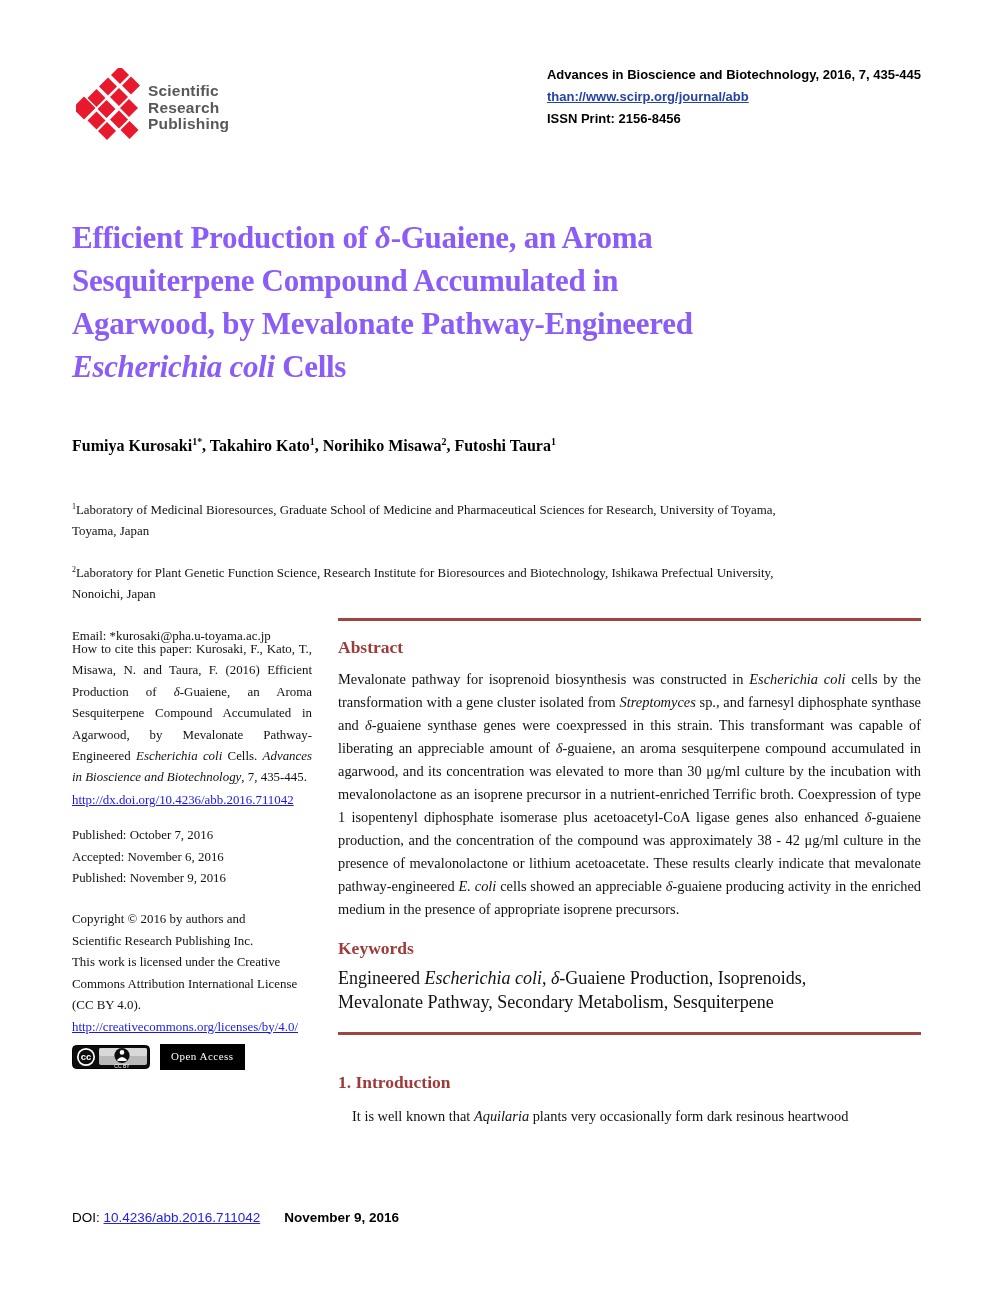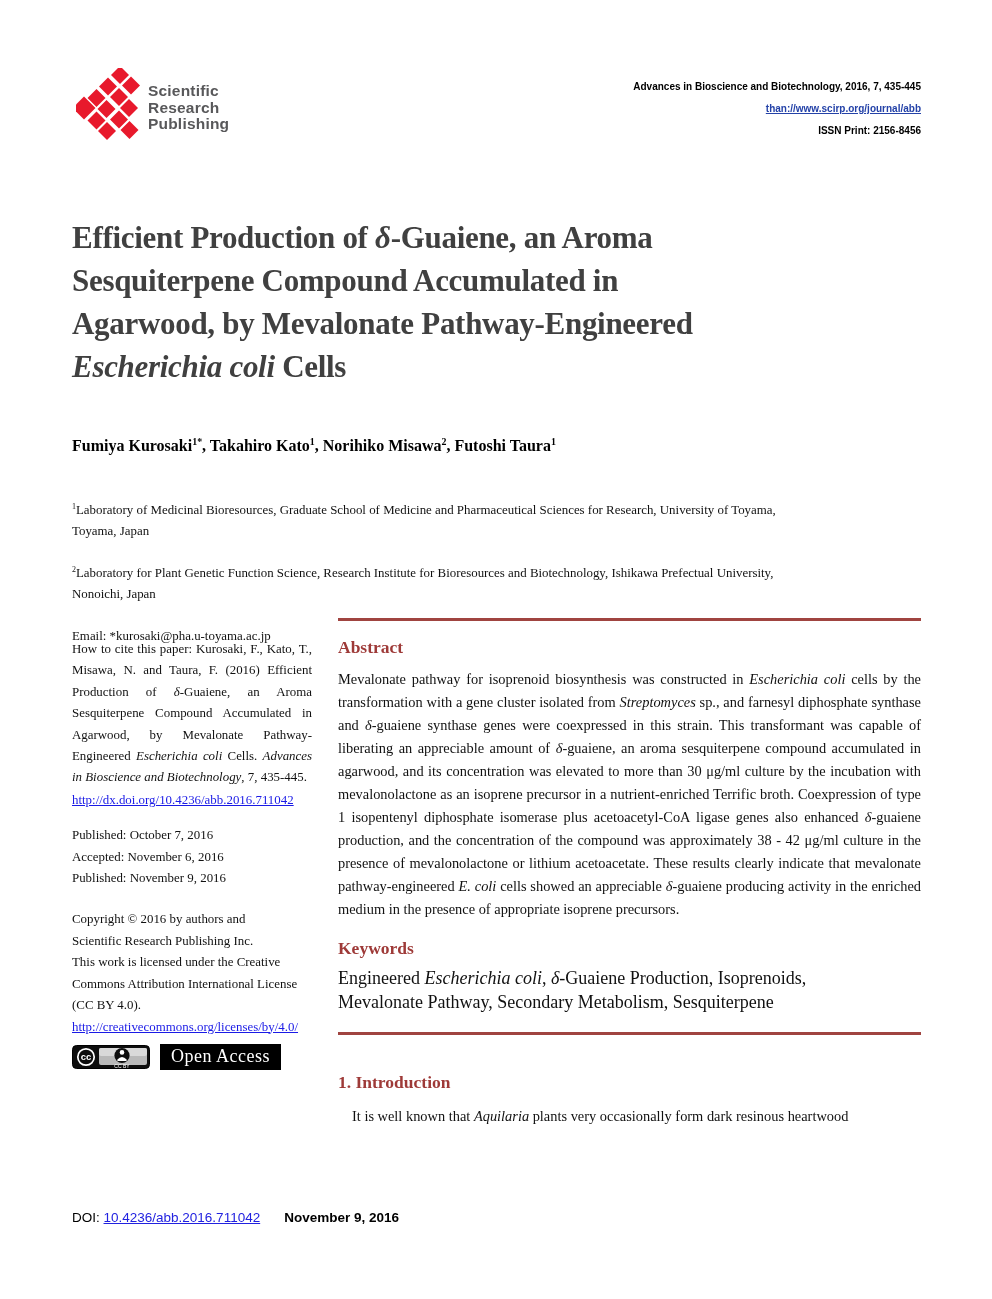--- a/index.html
+++ b/index.html
@@ -14,46 +14,46 @@
   html,body{background:#ffffff;}
   body{width:992px;height:1299px;position:relative;overflow:hidden;
        font-family:"Liberation Serif",serif;color:var(--ink);}
   .page{position:absolute;inset:0;background:#fff;}
 
   
   .logo-mark{position:absolute;left:76px;top:68px;width:70px;height:74px;}
   .logo-text{position:absolute;left:148px;top:83px;
              font-family:"Liberation Sans",sans-serif;font-weight:bold;
              font-size:15.5px;line-height:16.5px;color:var(--gray);letter-spacing:.2px;}
-  .header-meta{position:absolute;right:71px;top:76px;text-align:right;
+  .header-meta{position:absolute;right:71px;top:64px;
                font-family:"Liberation Sans",sans-serif;font-weight:bold;
-               font-size:10px;line-height:22px;color:#000;}
+               font-size:13px;line-height:22px;color:#000;}
   .header-meta .url{color:var(--hlink);text-decoration:underline;font-weight:bold;display:inline-block;}
 
   
   .title{position:absolute;left:72px;top:216px;width:830px;
-         font-size:31px;line-height:43px;font-weight:bold;color:#404040;
+         font-size:31px;line-height:43px;font-weight:bold;color:#8b5cf6;
          white-space:pre-line;letter-spacing:-0.3px;}
   .authors{position:absolute;left:72px;top:437px;width:830px;
            font-size:16px;font-weight:bold;color:#000;}
   .affils{position:absolute;left:72px;top:479px;width:850px;
           font-size:12.9px;line-height:21px;color:#111;white-space:pre-line;}
   .affils .row{margin:0;}
   sup{font-size:.62em;vertical-align:super;line-height:0;}
 
   
   .columns{position:absolute;left:72px;top:618px;width:849px;display:flex;}
   .sidebar{width:240px;margin-right:26px;font-size:12.9px;line-height:21.4px;color:#111;}
   .sidebar .cite{padding-top:21px;text-align:justify;}
   .sidebar .cite-link{display:block;margin-top:1px;}
   .meta-dates{margin-top:14px;}
   .copyright{margin-top:20px;white-space:pre-line;}
   .badges{margin-top:6px;display:flex;align-items:center;gap:10px;}
   .oa-badge{background:#000;color:#fff;font-family:"Liberation Serif",serif;
-            font-size:18px;padding:2px 11px 3px;letter-spacing:.5px;}
+            font-size:11px;padding:2px 11px 3px;letter-spacing:.5px;}
 
   .main{width:583px;}
   .rule{border:none;border-top:3px solid #a04440;height:0;}
   .main h2{color:var(--maroon);font-size:17.5px;font-weight:bold;}
   .h-abstract{margin:16px 0 10px;}
   .abstract-text{font-size:14.4px;line-height:23px;text-align:justify;color:#111;}
   .h-keywords{margin-top:17px;}
   .keywords-text{margin-top:8px;font-size:18px;line-height:23.5px;white-space:pre-line;color:#111;}
   .rule2{margin-top:18px;}
   .h-intro{margin-top:37px;font-size:18px;}

